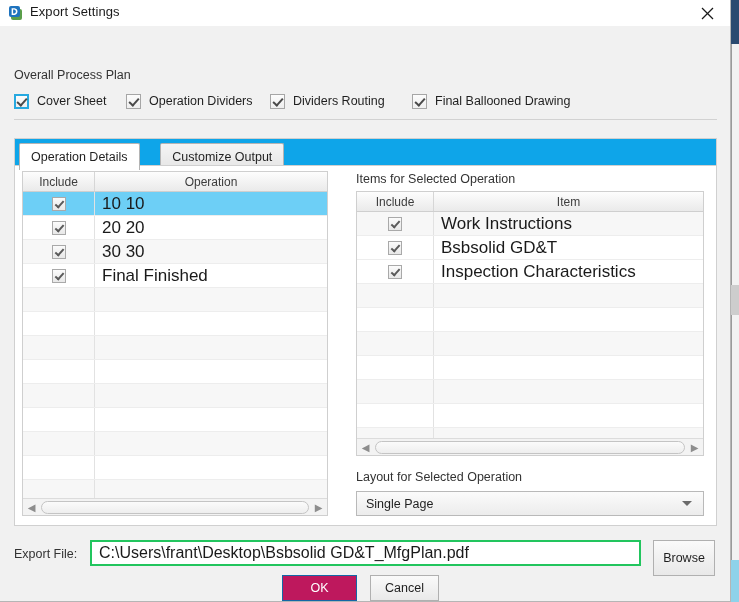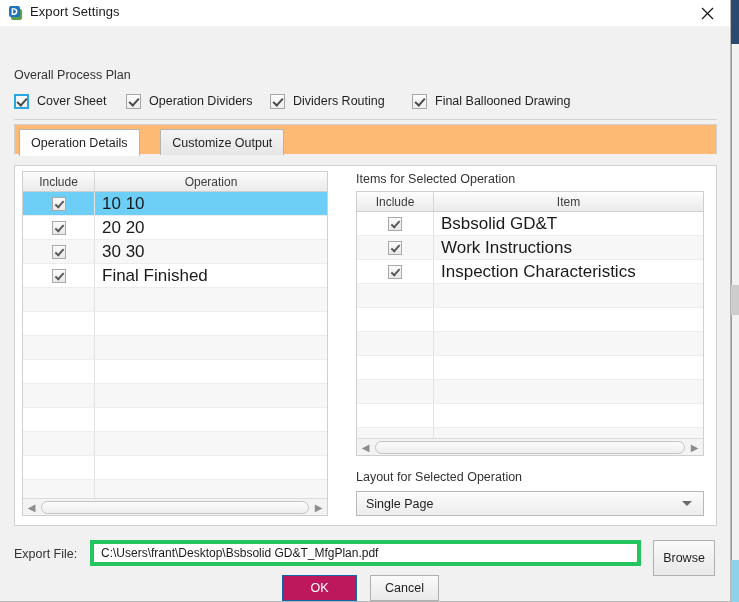--- a/index.html
+++ b/index.html
@@ -105,23 +105,23 @@
   .cb.focus::after { left: 3px; top: 0px; }
   .cb-text { margin-left: 8px; font-size: 12.5px; color: #1f1f1f; white-space: nowrap; }
 
   .hr {
     position: absolute; left: 14px; width: 703px; height: 1px;
     background: #d2d2d2;
   }
 
   
   #tabstrip {
-    position: absolute; left: 14px; top: 98px;
+    position: absolute; left: 14px; top: 112px;
     width: 703px; height: 30px;
-    background: #fdba74;
+    background: #0ea5e9;
     border: 1px solid #d0d0d0;
     border-bottom: none;
   }
   .tab {
     position: absolute; top: 4px;
     height: 26px;
     padding: 0 11px;
     display: flex; align-items: center;
     font-size: 12.5px; color: #1f1f1f;
     border: 1px solid #b4b4b4;
@@ -230,24 +230,24 @@
 
   
   #exp-label {
     position: absolute; left: 14px; top: 521px;
     font-size: 12.5px; color: #333333;
   }
   #exp-input {
     position: absolute; left: 90px; top: 514px;
     width: 551px; height: 26px;
     background: #ffffff;
-    border: 4px solid #22c55e;
+    border: 2px solid #22c55e;
     display: flex; align-items: center;
     padding-left: 7px;
-    font-size: 12px; color: #1a1a1a;
+    font-size: 16px; color: #1a1a1a;
   }
   #browse-btn {
     position: absolute; left: 653px; top: 514px;
     width: 62px; height: 36px;
     background: linear-gradient(#fafafa, #e8e8e8);
     border: 1px solid #b0b0b0;
     display: flex; align-items: center; justify-content: center;
     font-size: 12.5px; color: #1f1f1f;
   }
 
@@ -412,31 +412,31 @@
     </div>
 
     <div class="grp-label" style="left:356px; top:146px;">Items for Selected Operation</div>
 
     <div class="grid" id="items-grid" style="left:356px; top:165px; width:348px; height:265px;">
       <div class="ghead">
         <div style="width:77px;">Include</div>
         <div style="flex:1;">Item</div>
       </div>
       <div id="items-rows">
-          <div class="grow even">
+          <div class="grow odd">
             <div class="gcell-chk" style="width: 77px;">
               <span class="gcb"></span>
             </div>
+            <div class="gcell-txt">Work Instructions</div>
+          </div>
+          <div class="grow even">
+            <div class="gcell-chk" style="width: 77px;">
+              <span class="gcb"></span>
+            </div>
             <div class="gcell-txt">Bsbsolid GD&amp;T</div>
-          </div>
-          <div class="grow odd">
-            <div class="gcell-chk" style="width: 77px;">
-              <span class="gcb"></span>
-            </div>
-            <div class="gcell-txt">Work Instructions</div>
           </div>
           <div class="grow even">
             <div class="gcell-chk" style="width: 77px;">
               <span class="gcb"></span>
             </div>
             <div class="gcell-txt">Inspection Characteristics</div>
           </div>
           <div class="grow odd">
             <div class="gcell-chk" style="width: 77px;"></div>
             <div class="gcell-txt"></div>

